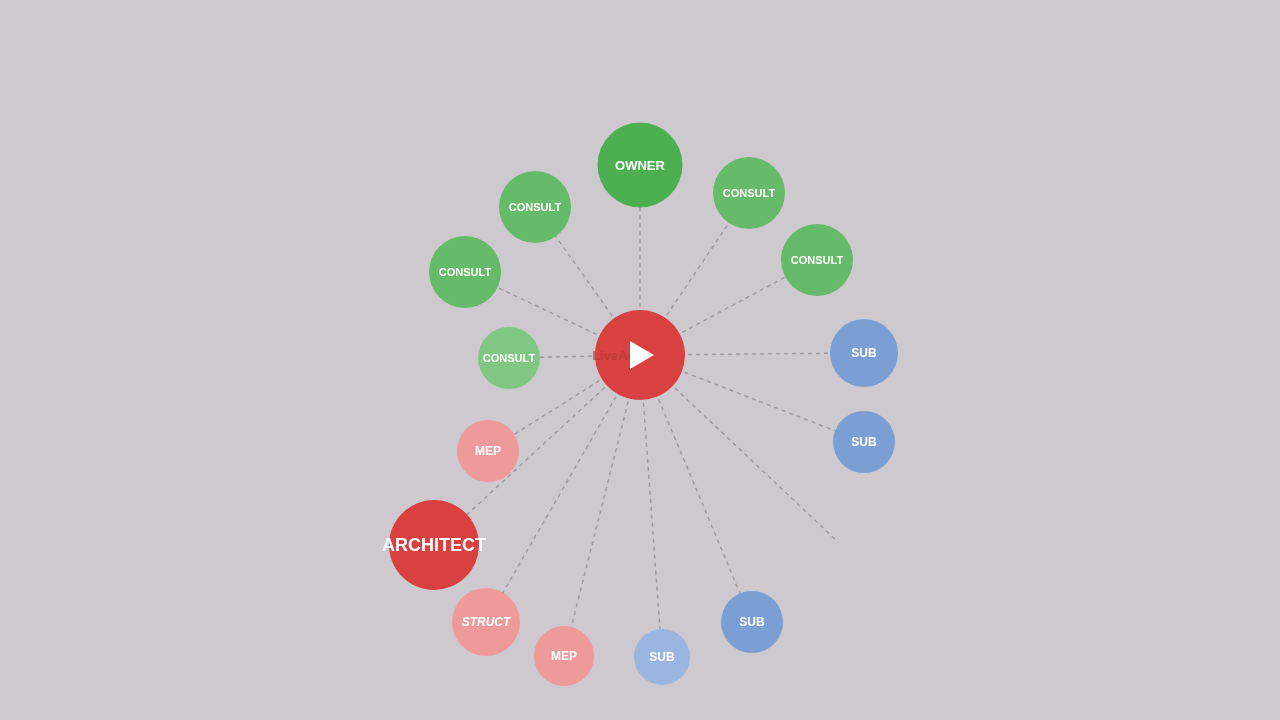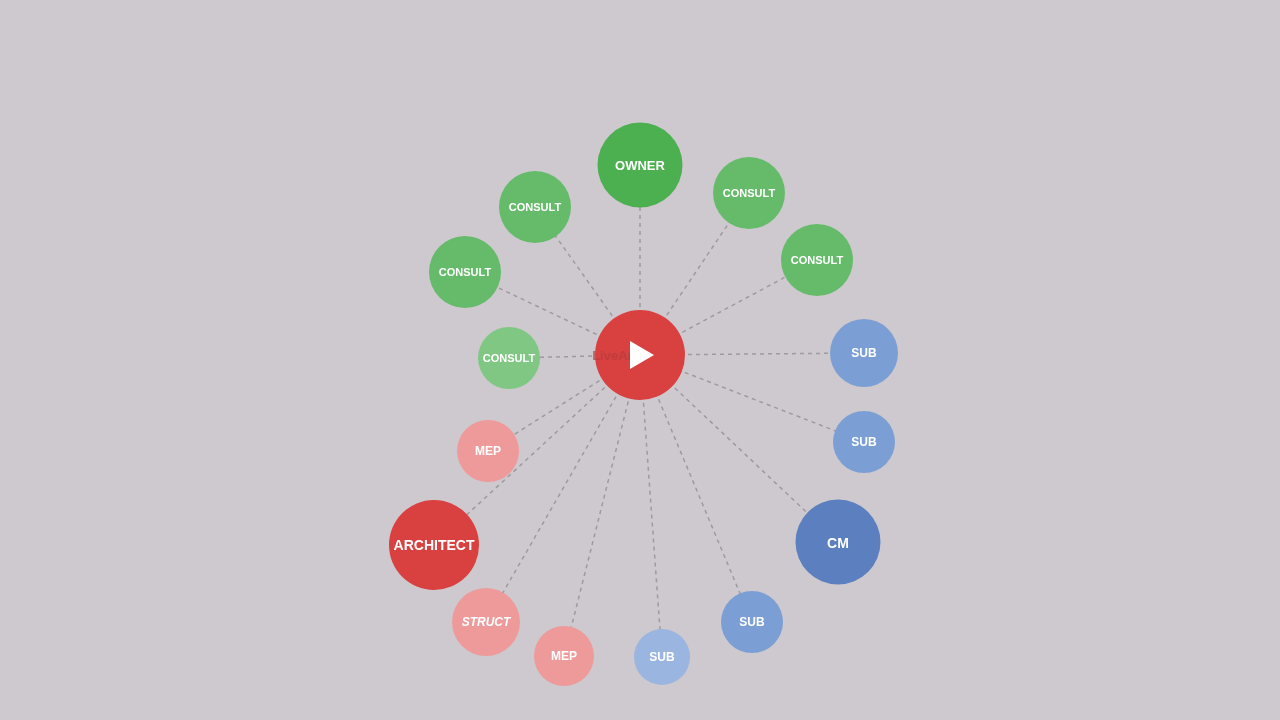--- a/index.html
+++ b/index.html
@@ -58,21 +58,21 @@
     .node-consult-md {
       width: 62px;
       height: 62px;
       background: #81c784;
       font-size: 11px;
     }
     .node-architect {
       width: 90px;
       height: 90px;
       background: #d94040;
-      font-size: 14px;
+      font-size: 18px;
     }
     .node-mep-lg {
       width: 62px;
       height: 62px;
       background: #ef9a9a;
       font-size: 12px;
     }
     .node-struct {
       width: 68px;
       height: 68px;
@@ -173,20 +173,19 @@
   <div class="watermark" style="left: 330px; top: 305px;">LiveArch</div>
 
 <div class="node node-owner" style="left: 350px; top: 115px;">OWNER</div>
     <div class="node node-consult-lg" style="left: 245px; top: 157px;">CONSULT</div>
     <div class="node node-consult-lg" style="left: 175px; top: 222px;">CONSULT</div>
     <div class="node node-consult-md" style="left: 219px; top: 308px;">CONSULT</div>
     <div class="node node-consult-lg" style="left: 459px; top: 143px;">CONSULT</div>
     <div class="node node-consult-lg" style="left: 527px; top: 210px;">CONSULT</div>
     <div class="node node-sub-lg" style="left: 574px; top: 303px;">SUB</div>
     <div class="node node-sub-md" style="left: 574px; top: 392px;">SUB</div>
-    <div class="node node-cm" style="left: 548px; top: 492px;">CM</div>
     <div class="node node-sub-md" style="left: 462px; top: 572px;">SUB</div>
     <div class="node node-sub-sm" style="left: 372px; top: 607px;">SUB</div>
     <div class="node node-mep-sm" style="left: 274px; top: 606px;">MEP</div>
     <div class="node node-struct" style="left: 196px; top: 572px; font-style: italic;">STRUCT</div>
     <div class="node node-architect" style="left: 144px; top: 495px;">ARCHITECT</div>
     <div class="node node-mep-lg" style="left: 198px; top: 401px;">MEP</div>
   </div>
 
 </body></html>

